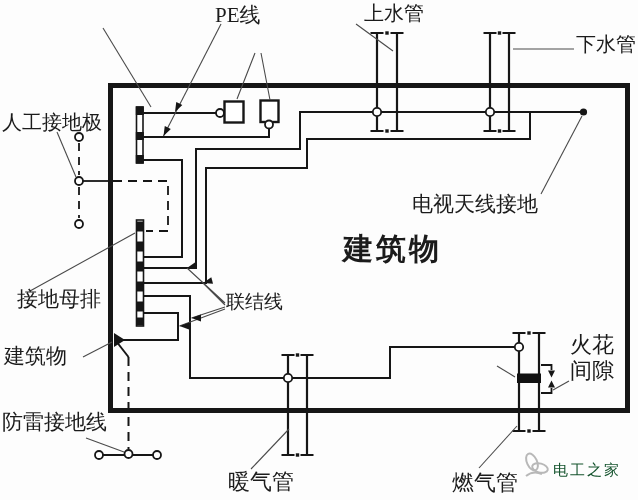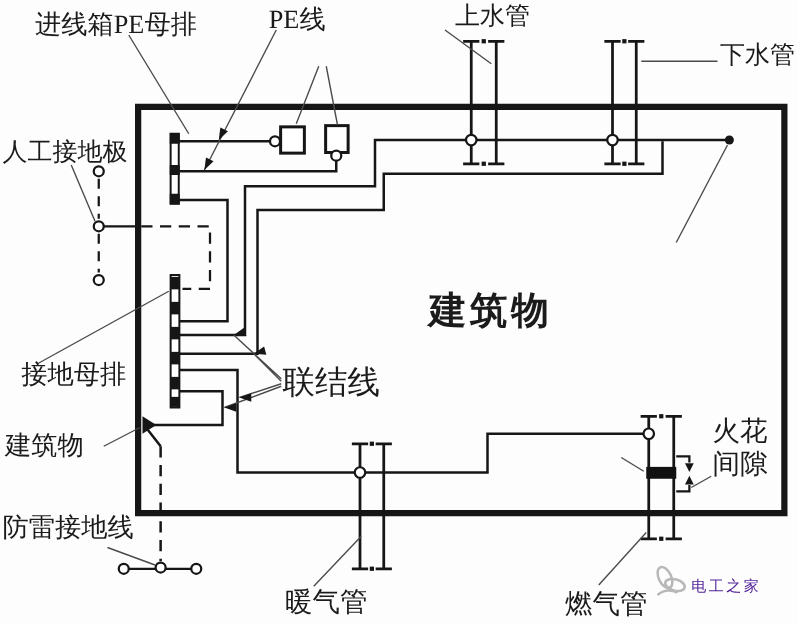--- a/index.html
+++ b/index.html
@@ -5,23 +5,23 @@
   html,body{margin:0;padding:0;background:#ffffff;}
   #stage{
     position:relative;width:638px;height:500px;background:#fdfdfd;overflow:hidden;
     font-family:"Liberation Serif","DejaVu Serif",serif;
   }
   #diagram-svg{position:absolute;left:0;top:0;}
   .lbl{
     position:absolute;white-space:nowrap;color:#1b1b1b;line-height:1.05;
     font-family:"Liberation Serif","DejaVu Serif",serif;
   }
-  .fs20{font-size:20px;} .fs21{font-size:21px;} .fs22{font-size:22px;} .fs23{font-size:26px;}
+  .fs20{font-size:20px;} .fs21{font-size:21px;} .fs22{font-size:22px;} .fs23{font-size:19px;}
   .big{font-size:30px;font-weight:bold;letter-spacing:3px;}
-  .watermark{color:#4c1d95;font-size:12px;letter-spacing:2px;}
+  .watermark{color:#14532d;font-size:15px;letter-spacing:2px;}
 </style>
 </head>
 <body>
 
 <div id="stage">
 
 <svg id="diagram-svg" width="638" height="500" viewBox="0 0 638 500">
   <defs>
     <path id="ah" d="M0 0 L9.5 3.4 L9.5 -3.4 Z" fill="#161616"></path>
   </defs>
@@ -150,25 +150,25 @@
     <use href="#ah" transform="translate(179.5,326) rotate(0)"></use>
   </g>
 
   <g stroke="#b8b8b8" fill="none" stroke-width="2">
     <ellipse cx="532" cy="462" rx="5" ry="9" transform="rotate(-25 532 462)"></ellipse>
     <ellipse cx="540" cy="468" rx="8" ry="4.5" transform="rotate(15 540 468)"></ellipse>
     <path d="M526 476 Q533 470 542 474"></path>
   </g>
 </svg>
 
-<div class="lbl fs21" style="left:28px;top:8px;">进线箱PE母排</div>
 <div class="lbl fs21" style="left:215px;top:4px;">PE线</div>
 <div class="lbl fs20" style="left:364px;top:3px;">上水管</div>
 <div class="lbl fs20" style="left:576px;top:34px;">下水管</div>
 <div class="lbl fs20" style="left:2px;top:112px;">人工接地极</div>
+<div class="lbl fs21" style="left:412px;top:193px;">电视天线接地</div>
 <div class="lbl big" style="left:343px;top:233px;">建筑物</div>
 <div class="lbl fs21" style="left:17px;top:288px;text-align:right;">接地母排</div>
 <div class="lbl fs23" style="left:226px;top:292px;">联结线</div>
 <div class="lbl fs21" style="left:4px;top:345px;">建筑物</div>
 <div class="lbl fs21" style="left:2px;top:411px;">防雷接地线</div>
 <div class="lbl fs22" style="left:452px;top:471px;">燃气管</div>
 <div class="lbl fs22" style="left:228px;top:470px;">暖气管</div>
 <div class="lbl fs22" style="left:570px;top:333px;">火花</div>
 <div class="lbl fs22" style="left:570px;top:359px;">间隙</div>
 <div class="lbl watermark" style="left:553px;top:463px;">电工之家</div>

